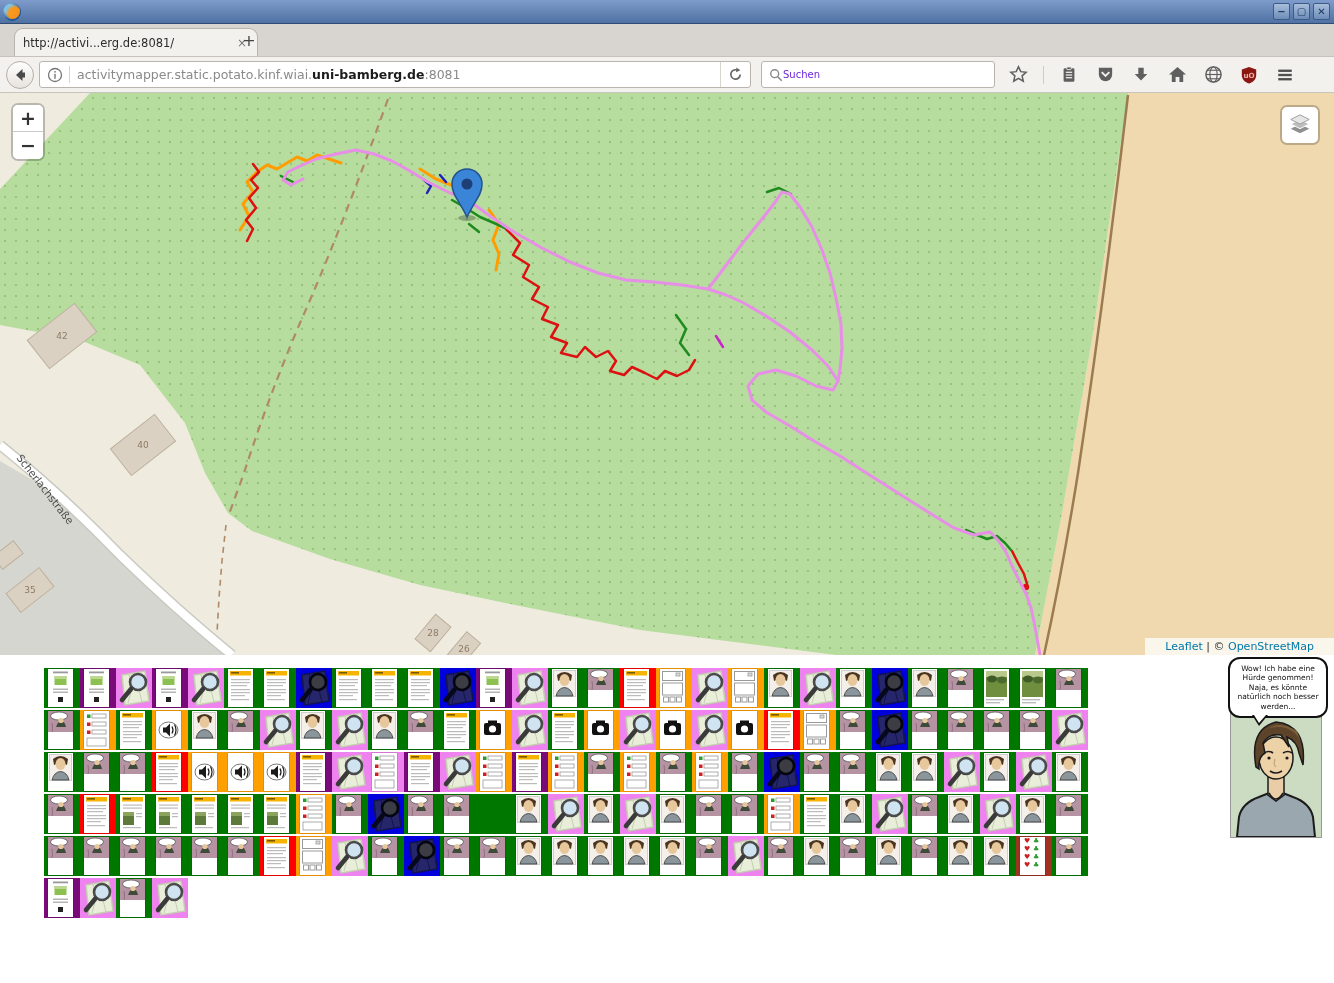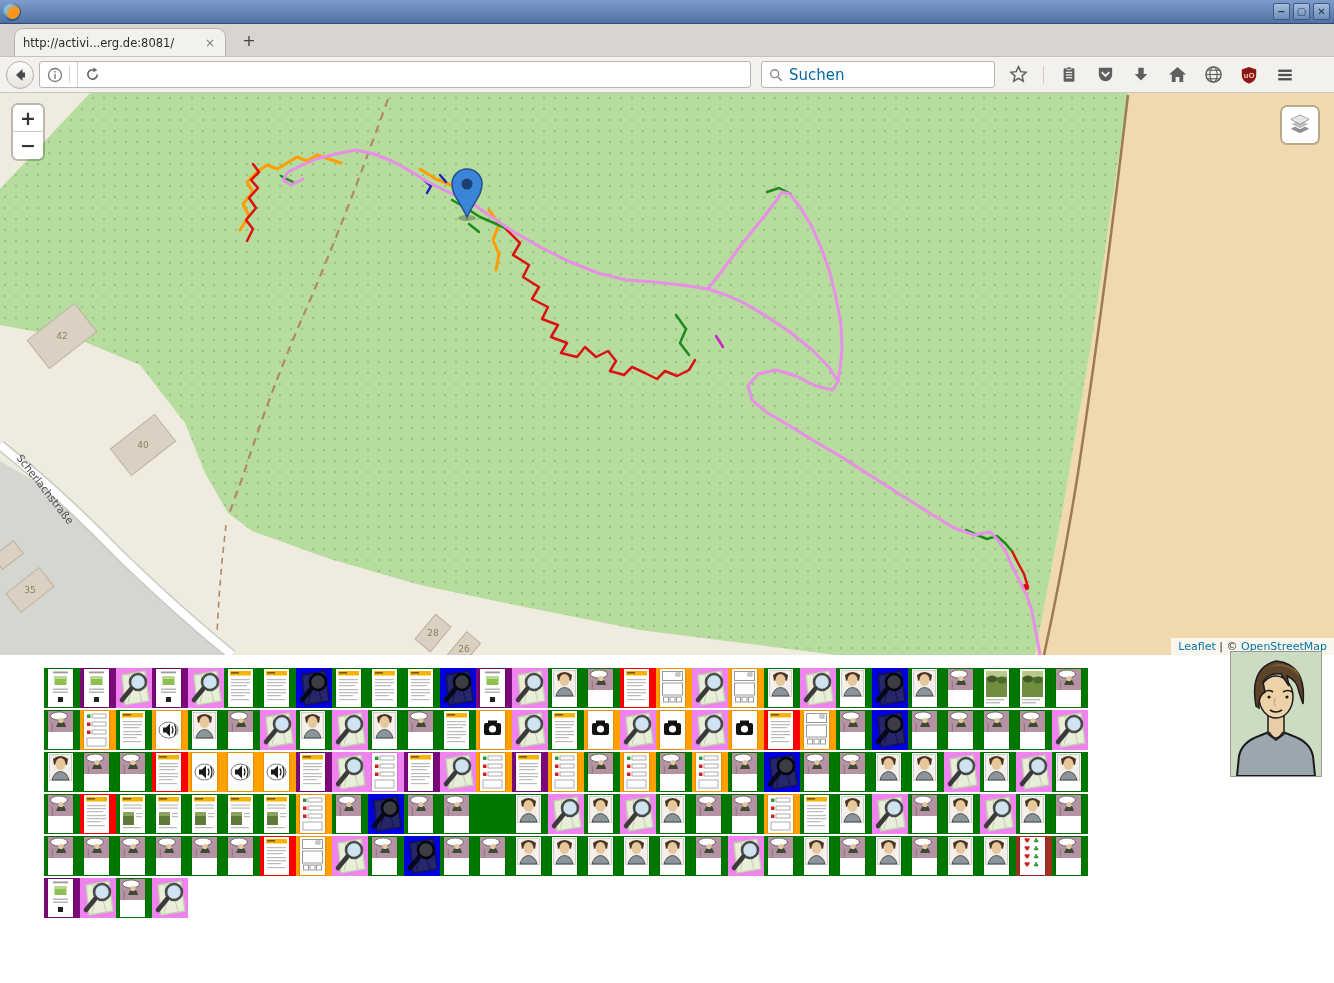--- a/index.html
+++ b/index.html
@@ -20,21 +20,21 @@
     border-radius:2px; color:#14335e; font-size:10px; line-height:15px; text-align:center; font-weight:bold; }
 
   
   .menubar { height:26px; background:#f1efeb; border-bottom:1px solid #d8d4ce;
     display:flex; align-items:center; padding-left:8px; gap:4px; }
   .menu-item { font-size:12.5px; color:#1a1a1a; padding:4px 10px; }
   .menu-item u { text-decoration:underline; }
 
   
   .tabbar { height:33px; background:#d8d4cf; position:relative; border-bottom:1px solid #c6c2bb; }
-  .tab { position:absolute; left:14px; bottom:0; width:212px; height:28px; background:#f3f1ee;
+  .tab { position:absolute; left:14px; bottom:0; width:244px; height:28px; background:#f3f1ee;
     border:1px solid #b8b3ab; border-bottom:none; border-radius:9px 9px 0 0;
     display:flex; align-items:center; padding:0 8px; }
   .tab-title { font-size:11.5px; color:#2c2c2c; flex:1; white-space:nowrap; overflow:hidden; }
   .tab-close { font-size:12px; color:#777; padding:0 2px; }
   .newtab { position:absolute; left:236px; bottom:3px; width:26px; height:24px; font-size:16px;
     color:#444; text-align:center; line-height:24px; }
 
   
   .navbar { height:36px; background:#f3f1ee; border-bottom:1px solid #c9c5be;
     display:flex; align-items:center; padding:0 6px; }
@@ -43,39 +43,39 @@
   .urlbar { width:712px; height:27px; background:#fff; border:1px solid #b9b5ae; border-radius:3px;
     display:flex; align-items:center; flex:none; }
   .info-ic { flex:none; margin:0 6px 0 7px; }
   .url-sep { width:1px; height:17px; background:#d8d5cf; margin-right:7px; }
   .url-text { flex:1; font-size:12.5px; color:#8a8a8a; white-space:nowrap; overflow:hidden; }
   .url-text b { color:#1c1c1c; font-weight:bold; }
   .reload { flex:none; width:30px; height:100%; border-left:1px solid #d8d5cf;
     display:flex; align-items:center; justify-content:center; }
   .searchbox { width:234px; height:27px; background:#fff; border:1px solid #b9b5ae; border-radius:3px;
     margin-left:10px; display:flex; align-items:center; padding:0 7px; flex:none; }
-  .search-ph { font-size:15px; color:#0369a1; margin-left:6px; }
+  .search-ph { font-size:10px; color:#6d28d9; }
   .nav-icons { display:flex; align-items:center; margin-left:12px; gap:14px; }
   .nav-ic { width:22px; height:22px; display:flex; align-items:center; justify-content:center; }
   .ic-divider { width:1px; height:18px; background:#cfcbc4; }
 
   
   .content { position:relative; width:1334px; height:864px; background:#fff; }
   .map-wrap { position:relative; width:1334px; height:562px; overflow:hidden; }
   .map-svg { position:absolute; inset:0; }
 
   .zoom-ctl { position:absolute; left:13px; top:12px; width:30px; border-radius:5px;
     box-shadow:0 0 0 2px rgba(0,0,0,.22); overflow:hidden; background:#fff; }
   .zoom-btn { width:30px; height:27px; background:#fff; text-align:center; font-size:19px;
     font-weight:bold; color:#333; line-height:27px; }
   .zoom-btn:first-child { border-bottom:1px solid #ccc; }
   .layers-ctl { position:absolute; right:16px; top:14px; width:36px; height:36px; background:#fff;
     border-radius:5px; box-shadow:0 0 0 2px rgba(0,0,0,.22); display:flex; align-items:center; justify-content:center; }
   .attribution { position:absolute; right:0; bottom:0; background:rgba(255,255,255,.75);
-    font-size:11px; color:#333; padding:2px 7px; }
+    font-size:11px; color:#333; padding:2px 20px; }
   .attribution a { color:#0078a8; text-decoration:none; }
 
   
   .bottom { position:relative; width:1334px; height:302px; background:#fff; }
   .tile-grid { position:absolute; left:44px; top:13px; width:1044px; }
   .tile-row { display:flex; margin-bottom:2px; }
   .tile { width:36px; height:40px; flex:none; position:relative; overflow:hidden; }
   .card { position:absolute; left:4px; top:1px; width:25px; height:38px; background:#fff;
     box-shadow:0 0 1px rgba(0,0,0,.6); }
   .card svg { display:block; }
@@ -120,20 +120,21 @@
         <path d="M10.5 2 L4 8 L10.5 14 L10.5 10.5 H13 V5.5 H10.5 Z" fill="#4a4a4a"></path>
       </svg>
     </div>
     <div class="urlbar">
       <svg class="info-ic" width="16" height="16" viewBox="0 0 16 16">
         <circle cx="8" cy="8" r="6.5" fill="none" stroke="#777" stroke-width="1.3"></circle>
         <rect x="7.3" y="6.8" width="1.4" height="5" fill="#777"></rect>
           <rect x="7.3" y="4" width="1.4" height="1.6" fill="#777"></rect>
       </svg>
       <span class="url-sep"></span>
+      <span class="url-text"><span>activitymapper.static.potato.kinf.wiai.</span><b>uni-bamberg.de</b><span>:8081</span></span>
       <span class="reload">
         <svg width="15" height="15" viewBox="0 0 16 16">
           <path d="M13 8 A5 5 0 1 1 9.8 3.3" fill="none" stroke="#666" stroke-width="1.8"></path>
           <path d="M9 0.5 L13.2 3.4 L8.6 5.6 Z" fill="#666"></path>
         </svg>
       </span>
     </div>
     <div class="searchbox">
       <svg width="14" height="14" viewBox="0 0 16 16">
         <circle cx="6.5" cy="6.5" r="4.5" fill="none" stroke="#888" stroke-width="1.6"></circle>
@@ -1970,20 +1971,24 @@
                 <path d="M6,7 L29,3 L33,33 L9,37 Z" fill="#e9eedb" stroke="#c3cfae" stroke-width="1.5"></path>
                 <path d="M13,6 L16,20 L12,35" fill="none" stroke="#c3cfae" stroke-width="1"></path>
                 <path d="M24,4 L22,18 L26,34" fill="none" stroke="#c3cfae" stroke-width="1"></path>
                 <circle cx="22" cy="14" r="8" fill="#cfe4f0" stroke="#4a4a4a" stroke-width="2.6"></circle>
                 <line x1="15" y1="21" x2="6" y2="32" stroke="#3a3a3a" stroke-width="4.6" stroke-linecap="round"></line>
               </svg></div>
           </div>
         </div>
 
       <div class="assistant">
+        <div class="bubble">
+          <span>Wow! Ich habe eine Hürde genommen! Naja, es könnte natürlich noch besser werden...</span>
+          <div class="bubble-tail"></div>
+        </div>
         <div class="portrait">
           <svg width="90" height="124" viewBox="0 0 90 124">
             <rect width="90" height="124" fill="#ccdcc2"></rect>
             <path d="M6,124 L8,104 Q11,90 28,84 L38,80 L52,80 L62,84 Q79,90 82,104 L84,124 Z" fill="#9aa7ae" stroke="#1b1b1b" stroke-width="2"></path>
             <path d="M37,64 h16 v18 l-8,6 -8,-6 z" fill="#e9cda6" stroke="#1b1b1b" stroke-width="1.5"></path>
             <ellipse cx="45" cy="45" rx="17" ry="21" fill="#edd2a8" stroke="#1b1b1b" stroke-width="1.5"></ellipse>
             <path d="M25,54 Q18,16 45,9 Q76,12 72,52 L68,40 Q66,28 56,24 L58,34 L50,22 Q38,20 32,30 L34,40 Q27,44 28,56 Z" fill="#5d432a" stroke="#1b1b1b" stroke-width="1.5"></path>
             <path d="M30,22 Q45,4 66,18 L72,34 Q66,16 50,14 Q36,13 30,22 Z" fill="#7a5c38"></path>
             <path d="M33,40 q5,-3 9,0" stroke="#1b1b1b" stroke-width="1.6" fill="none"></path>
             <path d="M52,40 q5,-3 9,0" stroke="#1b1b1b" stroke-width="1.6" fill="none"></path>

